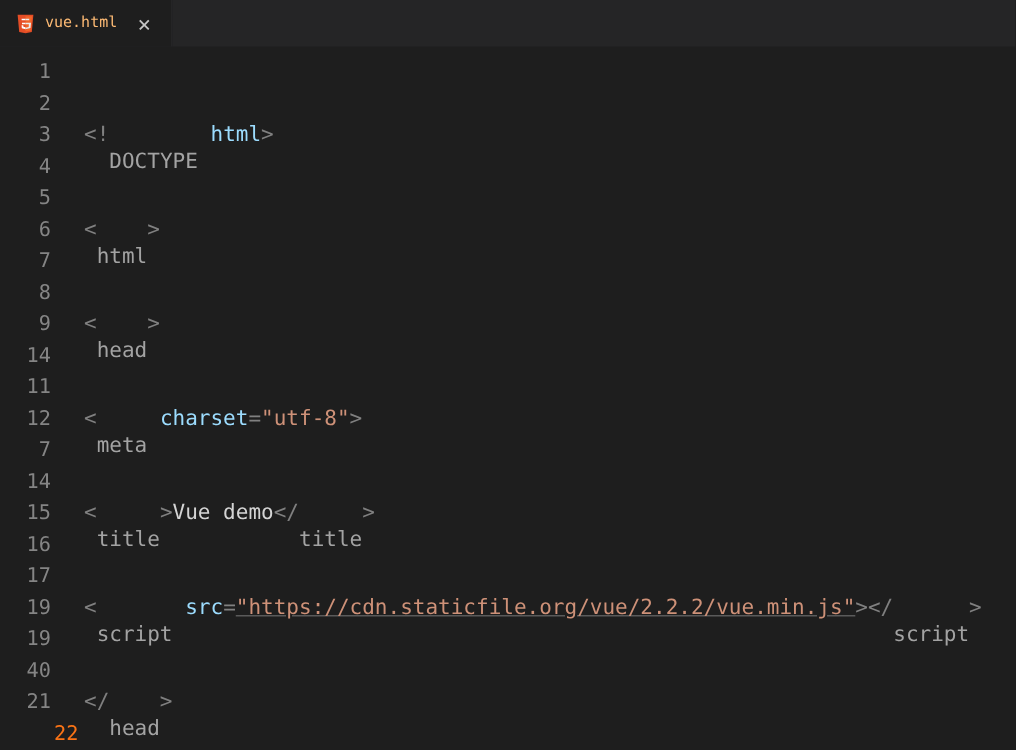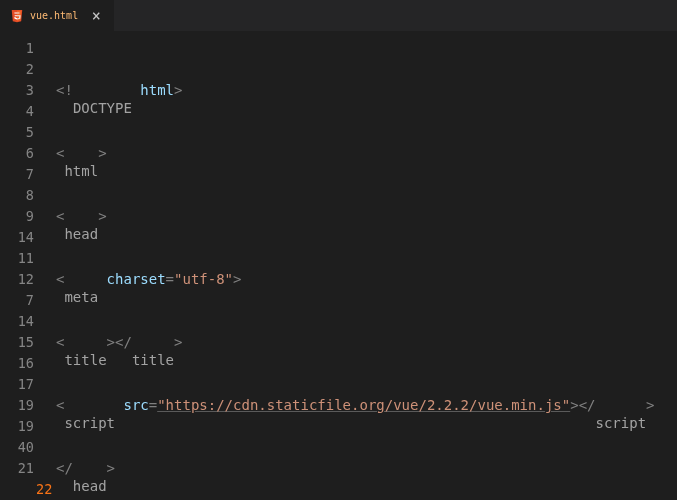--- a/index.html
+++ b/index.html
@@ -118,21 +118,21 @@
     <div class="ln">40</div>
     <div class="ln">21</div>
     <div class="ln active">22</div>
   </div>
 
   <div class="code">
     <div class="line"><span class="pun">&lt;</span><span class="pun">!</span><span class="tag">DOCTYPE</span><span class="txt"> </span><span class="attr">html</span><span class="pun">&gt;</span></div>
     <div class="line"><span class="pun">&lt;</span><span class="tag">html</span><span class="pun">&gt;</span></div>
     <div class="line"><span class="pun">&lt;</span><span class="tag">head</span><span class="pun">&gt;</span></div>
     <div class="line"><span class="pun">&lt;</span><span class="tag">meta</span><span class="txt"> </span><span class="attr">charset</span><span class="pun">=</span><span class="str">"utf-8"</span><span class="pun">&gt;</span></div>
-    <div class="line"><span class="pun">&lt;</span><span class="tag">title</span><span class="pun">&gt;</span><span class="pun">&lt;/</span><span class="tag">title</span><span class="pun">&gt;</span></div>
+    <div class="line"><span class="pun">&lt;</span><span class="tag">title</span><span class="pun">&gt;</span><span class="txt">Vue demo</span><span class="pun">&lt;/</span><span class="tag">title</span><span class="pun">&gt;</span></div>
     <div class="line"><span class="pun">&lt;</span><span class="tag">script</span><span class="txt"> </span><span class="attr">src</span><span class="pun">=</span><span class="link">"https://cdn.staticfile.org/vue/2.2.2/vue.min.js"</span><span class="pun">&gt;</span><span class="pun">&lt;/</span><span class="tag">script</span><span class="pun">&gt;</span></div>
     <div class="line"><span class="pun">&lt;/</span><span class="tag">head</span><span class="pun">&gt;</span></div>
     
     
     
     
     
     
     
     

